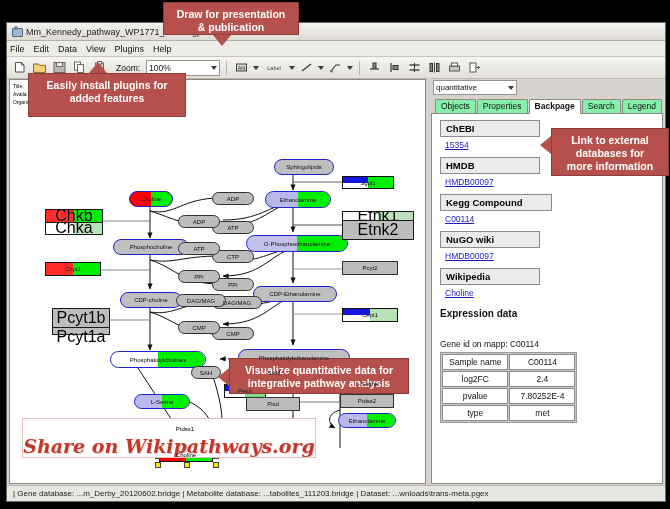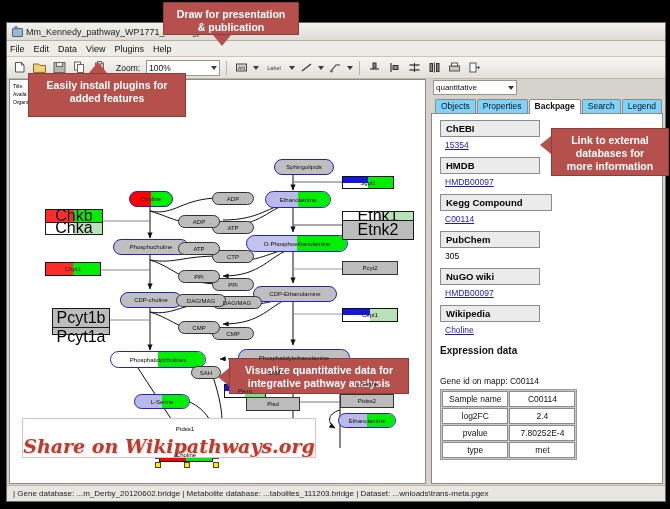--- a/index.html
+++ b/index.html
@@ -32,21 +32,21 @@
 
   
   .body-area{position:absolute;left:0;top:54px;right:0;bottom:15px;display:flex;}
   .canvaswrap{position:relative;flex:1 1 auto;background:#fff;border:1px solid #8e8a82;margin:2px 1px 2px 2px;overflow:hidden;}
   .splitter{width:4px;background:#d6d3ce;}
   .rightpanel{width:232px;margin:2px 2px 2px 0;display:flex;flex-direction:column;}
 
   .vis-select{width:78px;height:13px;background:#fff;border:1px solid #9a958c;font-size:8px;color:#111;
               display:flex;align-items:center;justify-content:space-between;padding:0 2px;margin:1px 0 3px 2px;}
   .tabrow{display:flex;align-items:flex-end;height:15px;border-bottom:1px solid #8e8a82;padding-left:4px;}
-  .tab{font-size:8.5px;padding:1px 5px 1px;border:1px solid #8e8a82;border-bottom:none;background:#7dd3fc;
+  .tab{font-size:8.5px;padding:1px 5px 1px;border:1px solid #8e8a82;border-bottom:none;background:#86efac;
        color:#111;margin-right:1px;border-radius:2px 2px 0 0;line-height:11px;}
   .tab.active{background:#fff;position:relative;top:1px;padding-bottom:2px;font-weight:bold;}
   .backpage{flex:1 1 auto;background:#fff;border:1px solid #8e8a82;border-top:none;overflow:hidden;
             padding:6px 8px;font-size:9px;color:#111;}
 
   .dbhead{border:1px solid #8b8b8b;background:#ebebeb;font-weight:bold;font-size:9.5px;padding:2px 5px;
           width:88px;margin-bottom:3px;color:#000;}
   .dblink{color:#1a1ac0;text-decoration:underline;font-size:8.5px;margin:0 0 7px 5px;display:inline-block;}
   .dbplain{color:#000;font-size:8.5px;margin:0 0 7px 5px;display:inline-block;}
   .exphdr{font-weight:bold;font-size:10px;margin:3px 0 20px 0;}
@@ -485,24 +485,20 @@
             <div class="dbhead">ChEBI</div>
             <a class="dblink" href="#">15354</a>
           </div>
           <div>
             <div class="dbhead">HMDB</div>
             <a class="dblink" href="#">HMDB00097</a>
           </div>
           <div>
             <div class="dbhead" style="width:100px">Kegg Compound</div>
             <a class="dblink" href="#">C00114</a>
-          </div>
-          <div>
-            <div class="dbhead">PubChem</div>
-            <span class="dbplain">305</span>
           </div>
           <div>
             <div class="dbhead">NuGO wiki</div>
             <a class="dblink" href="#">HMDB00097</a>
           </div>
           <div>
             <div class="dbhead">Wikipedia</div>
             <a class="dblink" href="#">Choline</a>
           </div>
 

